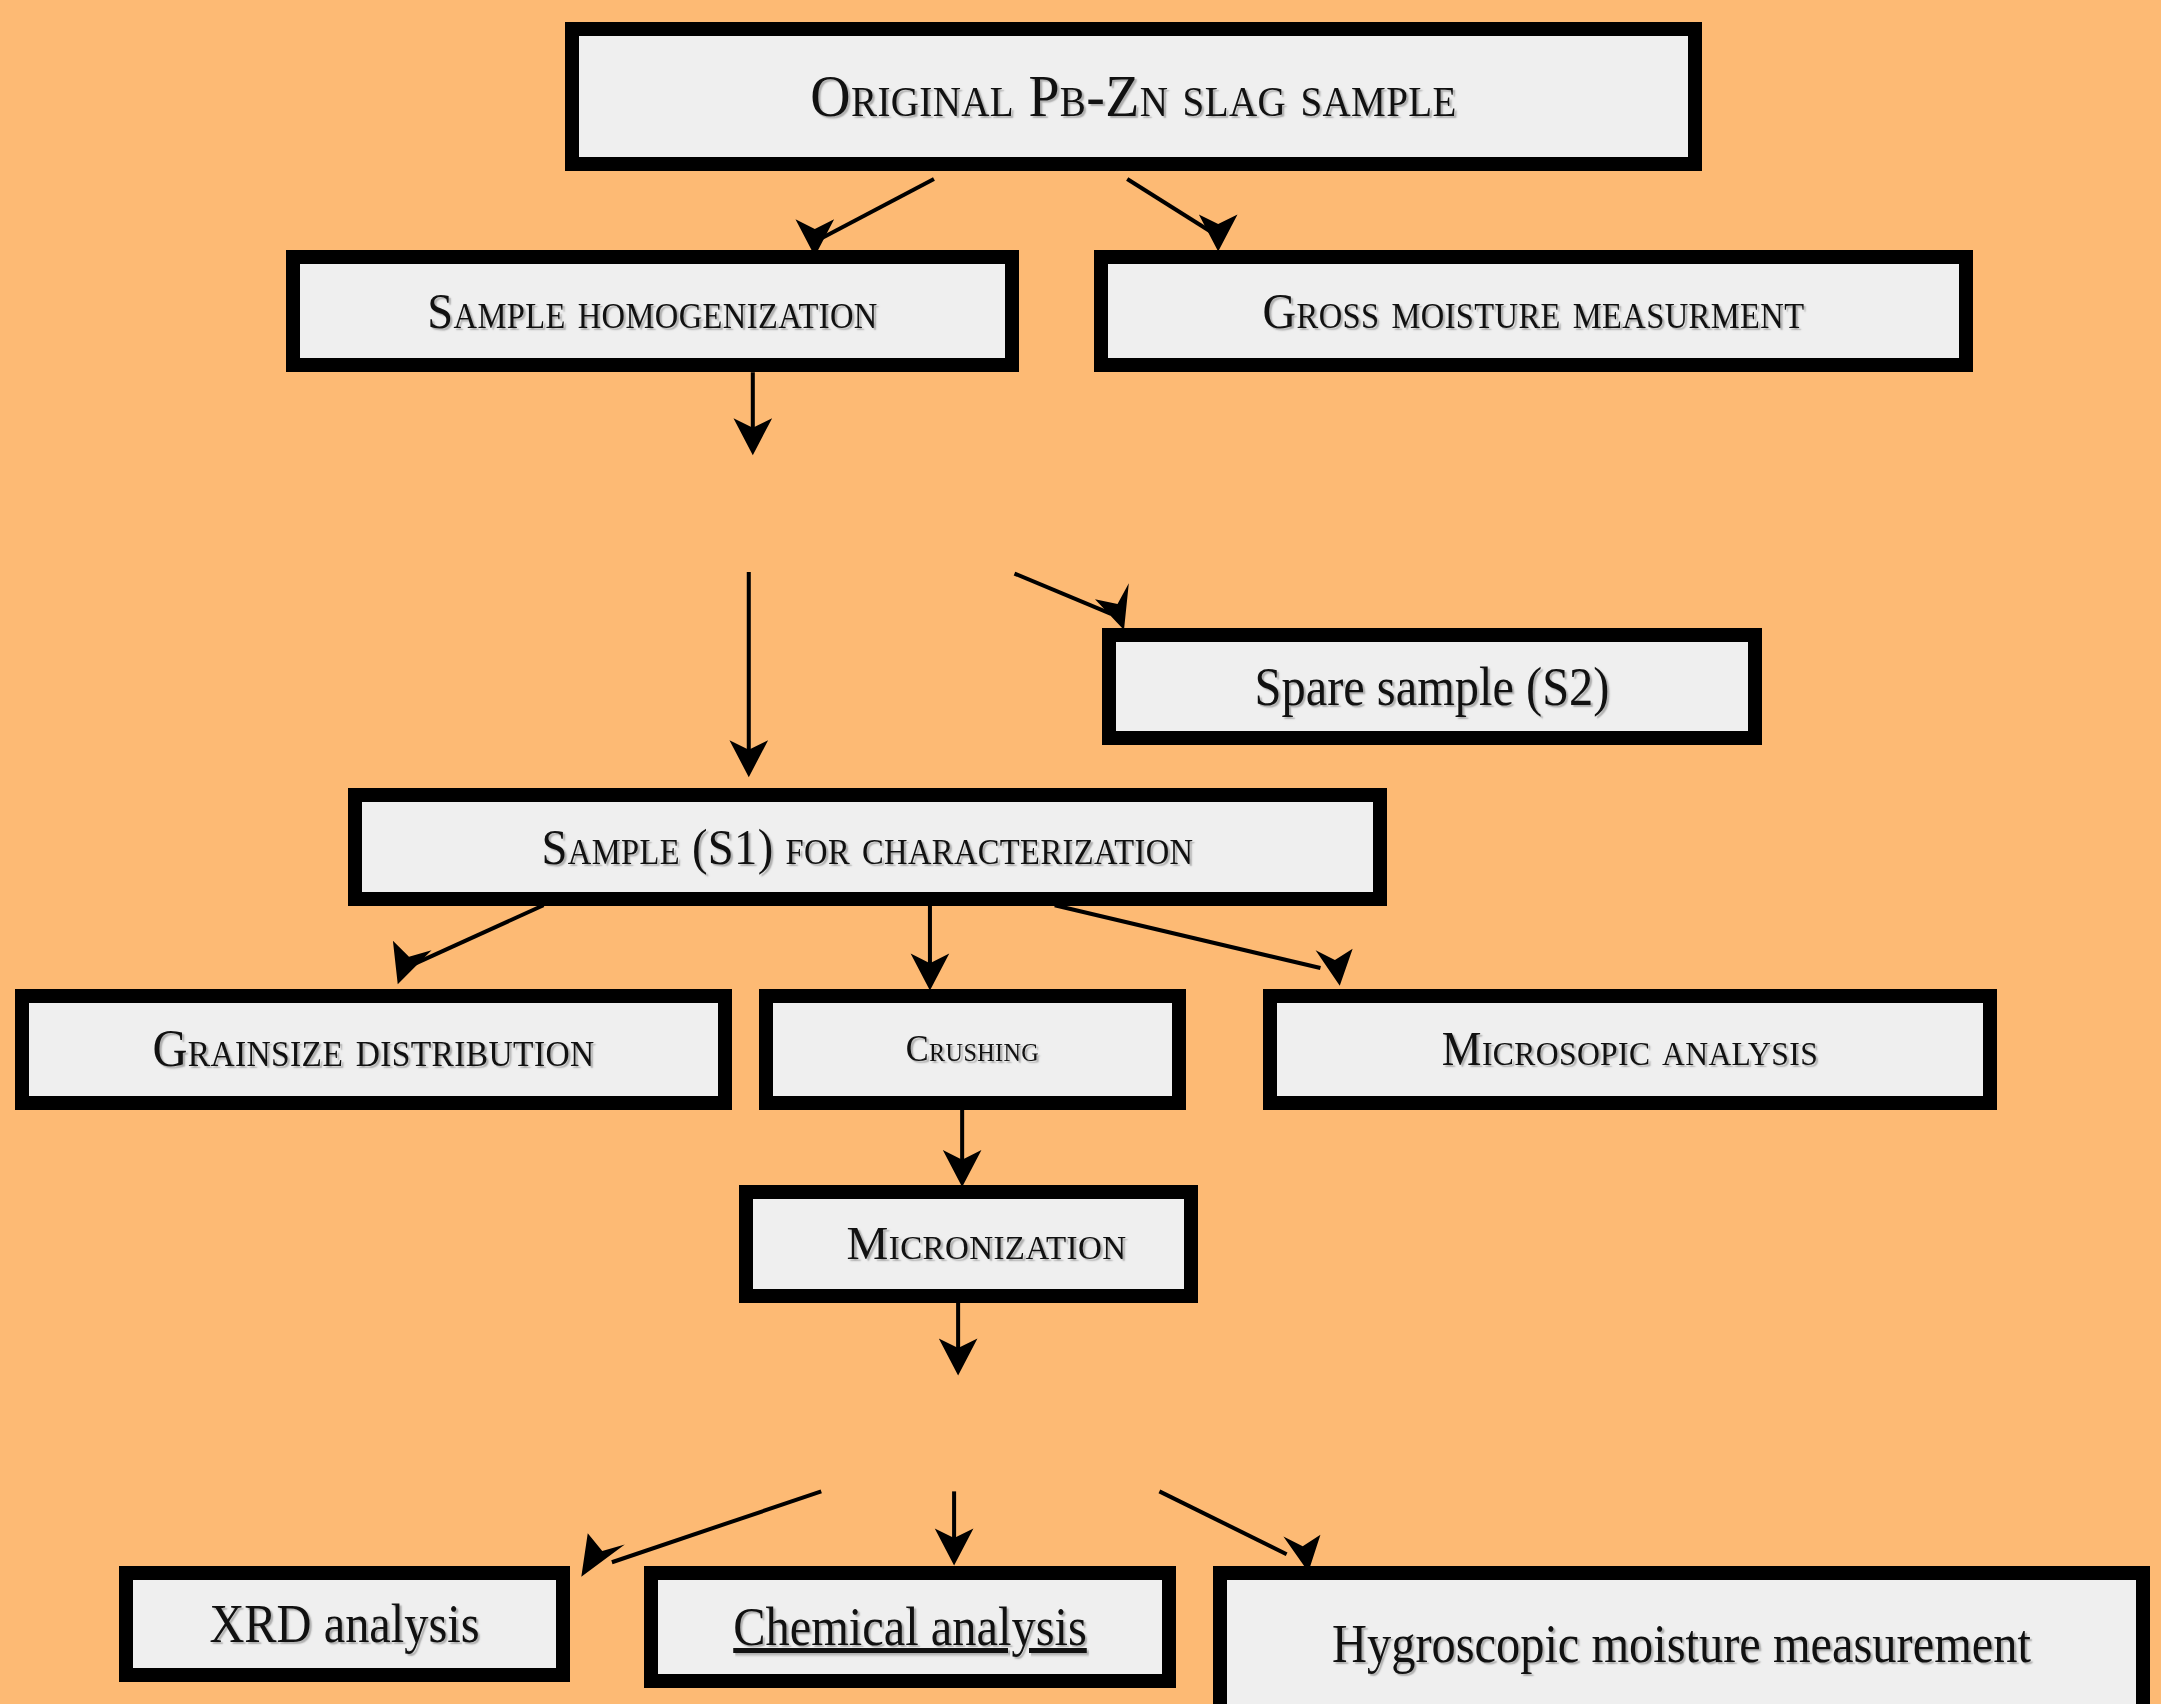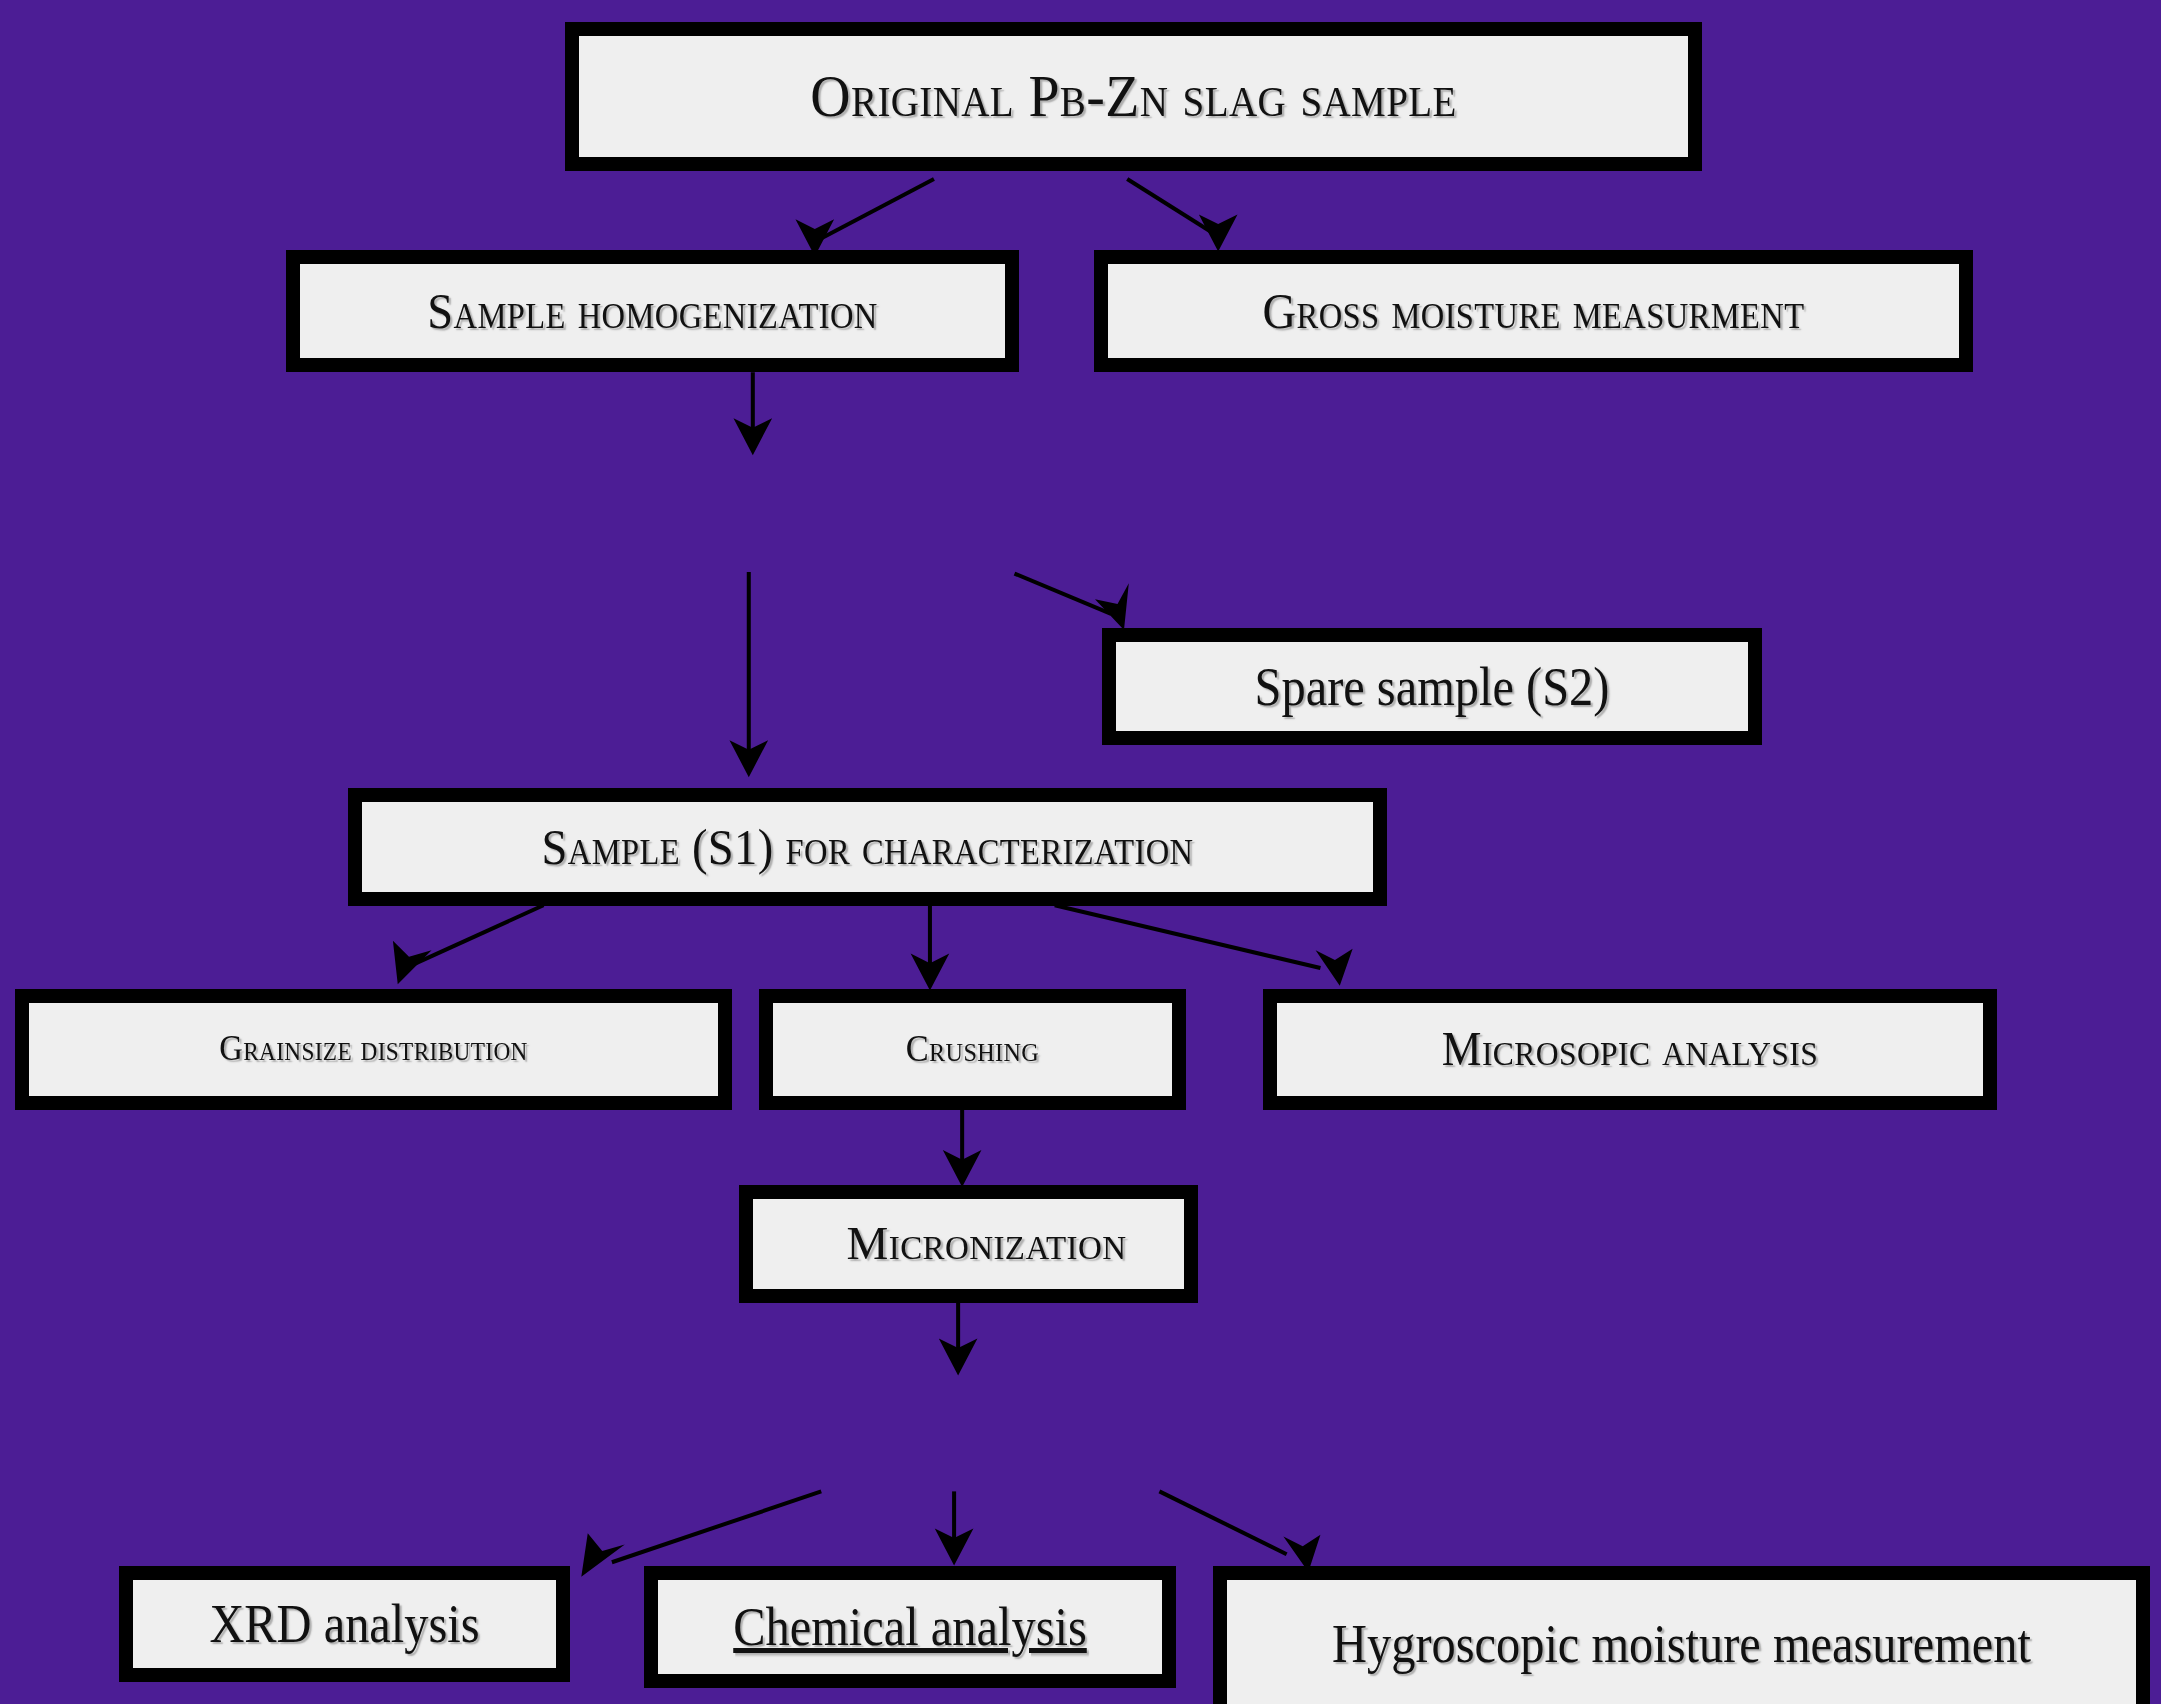--- a/index.html
+++ b/index.html
@@ -5,21 +5,21 @@
 <style>
   html, body {
     margin: 0;
     padding: 0;
     background: #ffffff;
   }
   #canvas {
     position: relative;
     width: 2161px;
     height: 1705px;
-    background: #4c1d95;
+    background: #fdba74;
     overflow: hidden;
     font-family: "Liberation Serif", "DejaVu Serif", serif;
   }
   .arrow-layer {
     position: absolute;
     left: 0;
     top: 0;
     width: 2161px;
     height: 1705px;
     pointer-events: none;
@@ -155,21 +155,21 @@
 
 
   <div class="node sentence" style="left:1102px; top:628px; width:660px; height:117px; font-size:55px;">
     <span class="label">Spare sample (S2)</span>
   </div>
 
   <div class="node smallcaps" style="left:348px; top:788px; width:1039px; height:118px; font-size:50px;">
     <span class="label">Sample (S1) for characterization</span>
   </div>
 
-  <div class="node smallcaps" style="left:14.5px; top:989px; width:717px; height:121px; font-size:35px;">
+  <div class="node smallcaps" style="left:14.5px; top:989px; width:717px; height:121px; font-size:52px;">
     <span class="label">Grainsize distribution</span>
   </div>
 
   <div class="node smallcaps" style="left:759px; top:989px; width:427px; height:121px; font-size:37px;">
     <span class="label">Crushing</span>
   </div>
 
   <div class="node smallcaps" style="left:1263px; top:989px; width:734px; height:121px; font-size:48px;">
     <span class="label">Microsopic analysis</span>
   </div>

